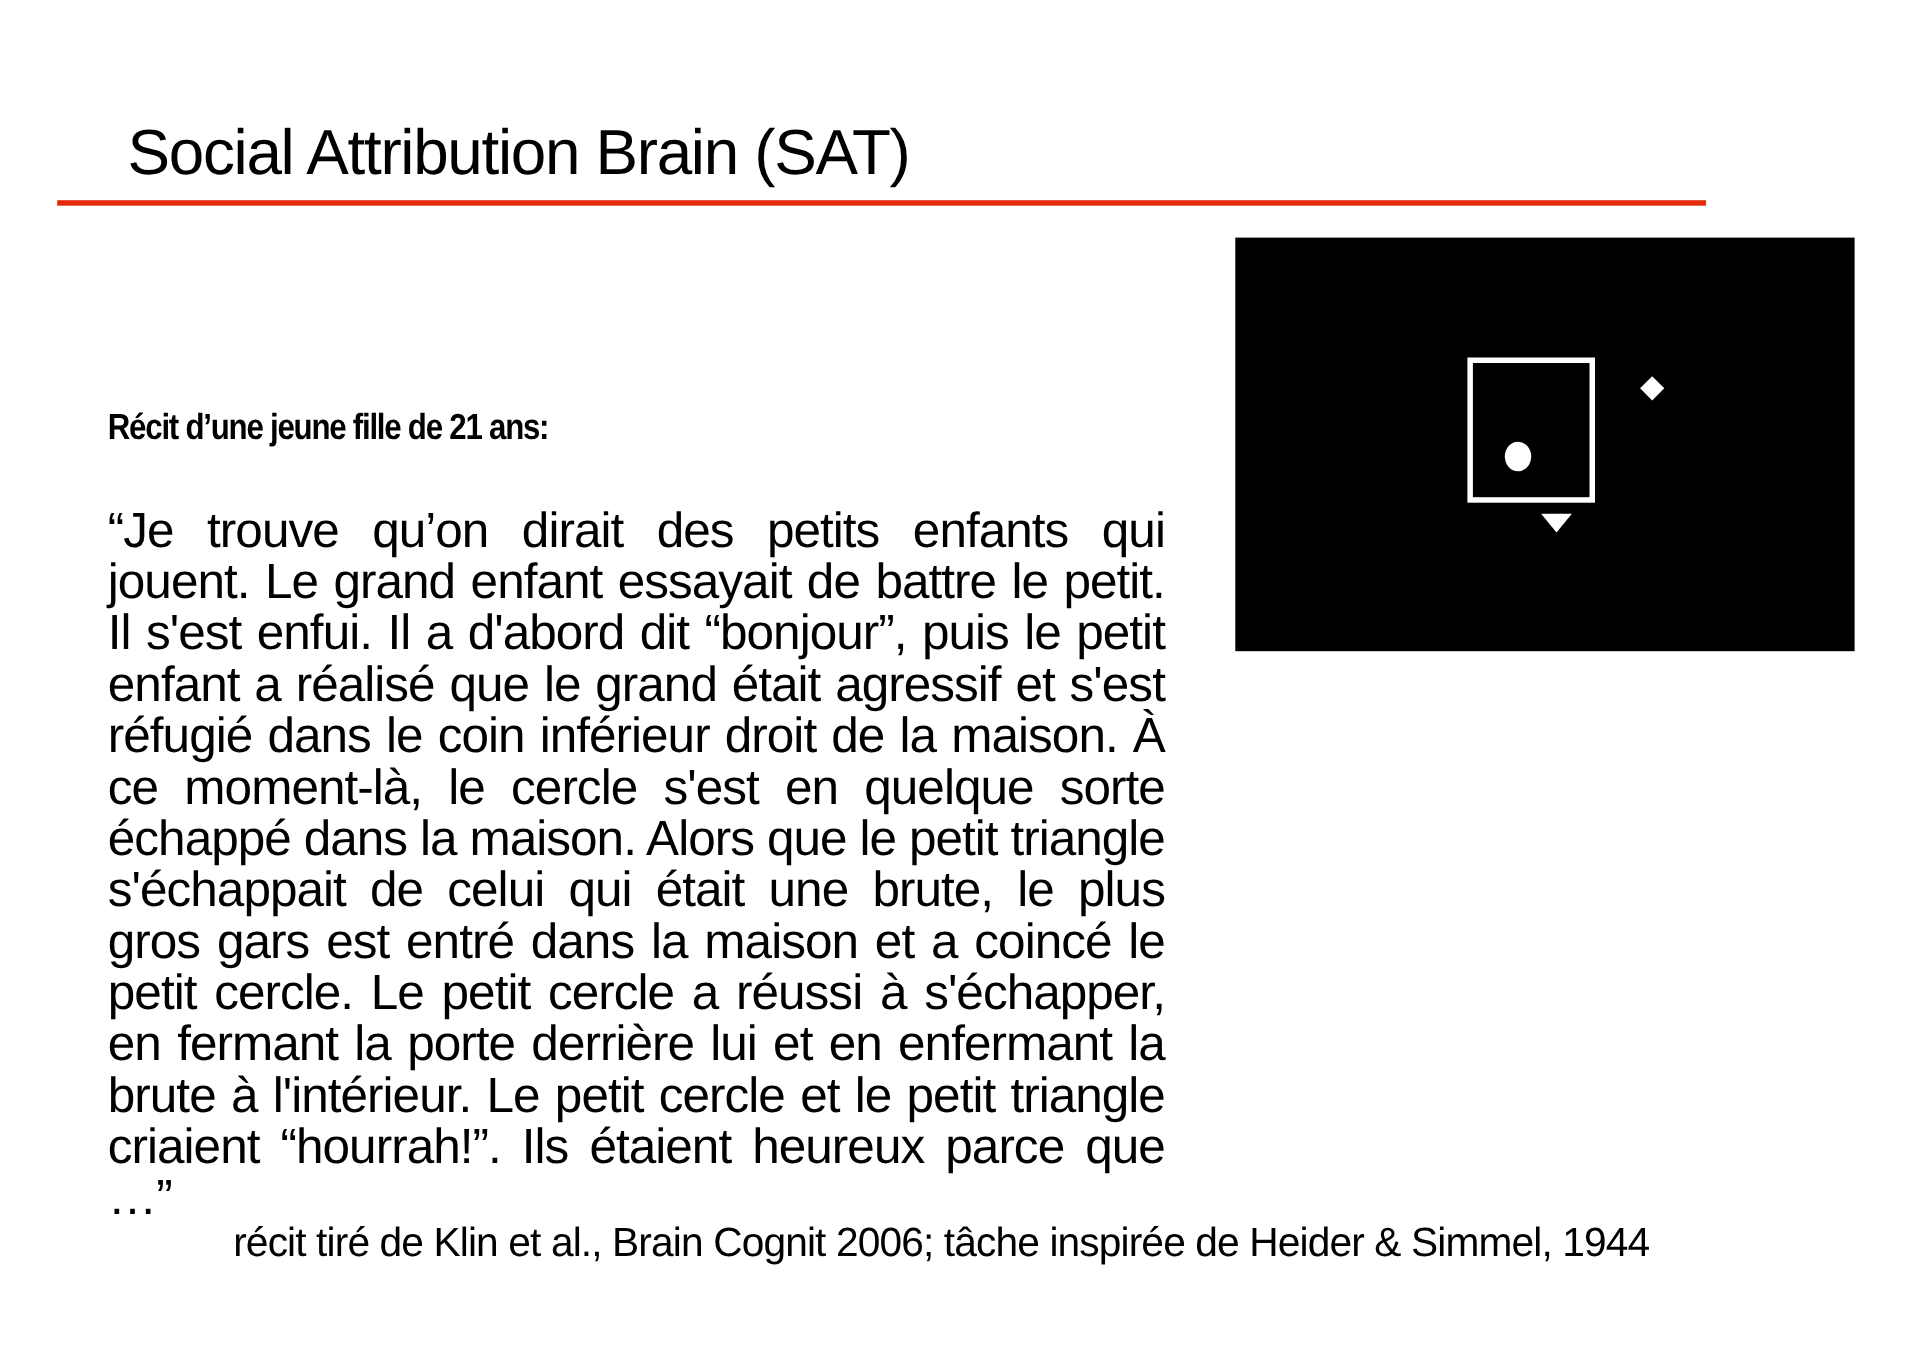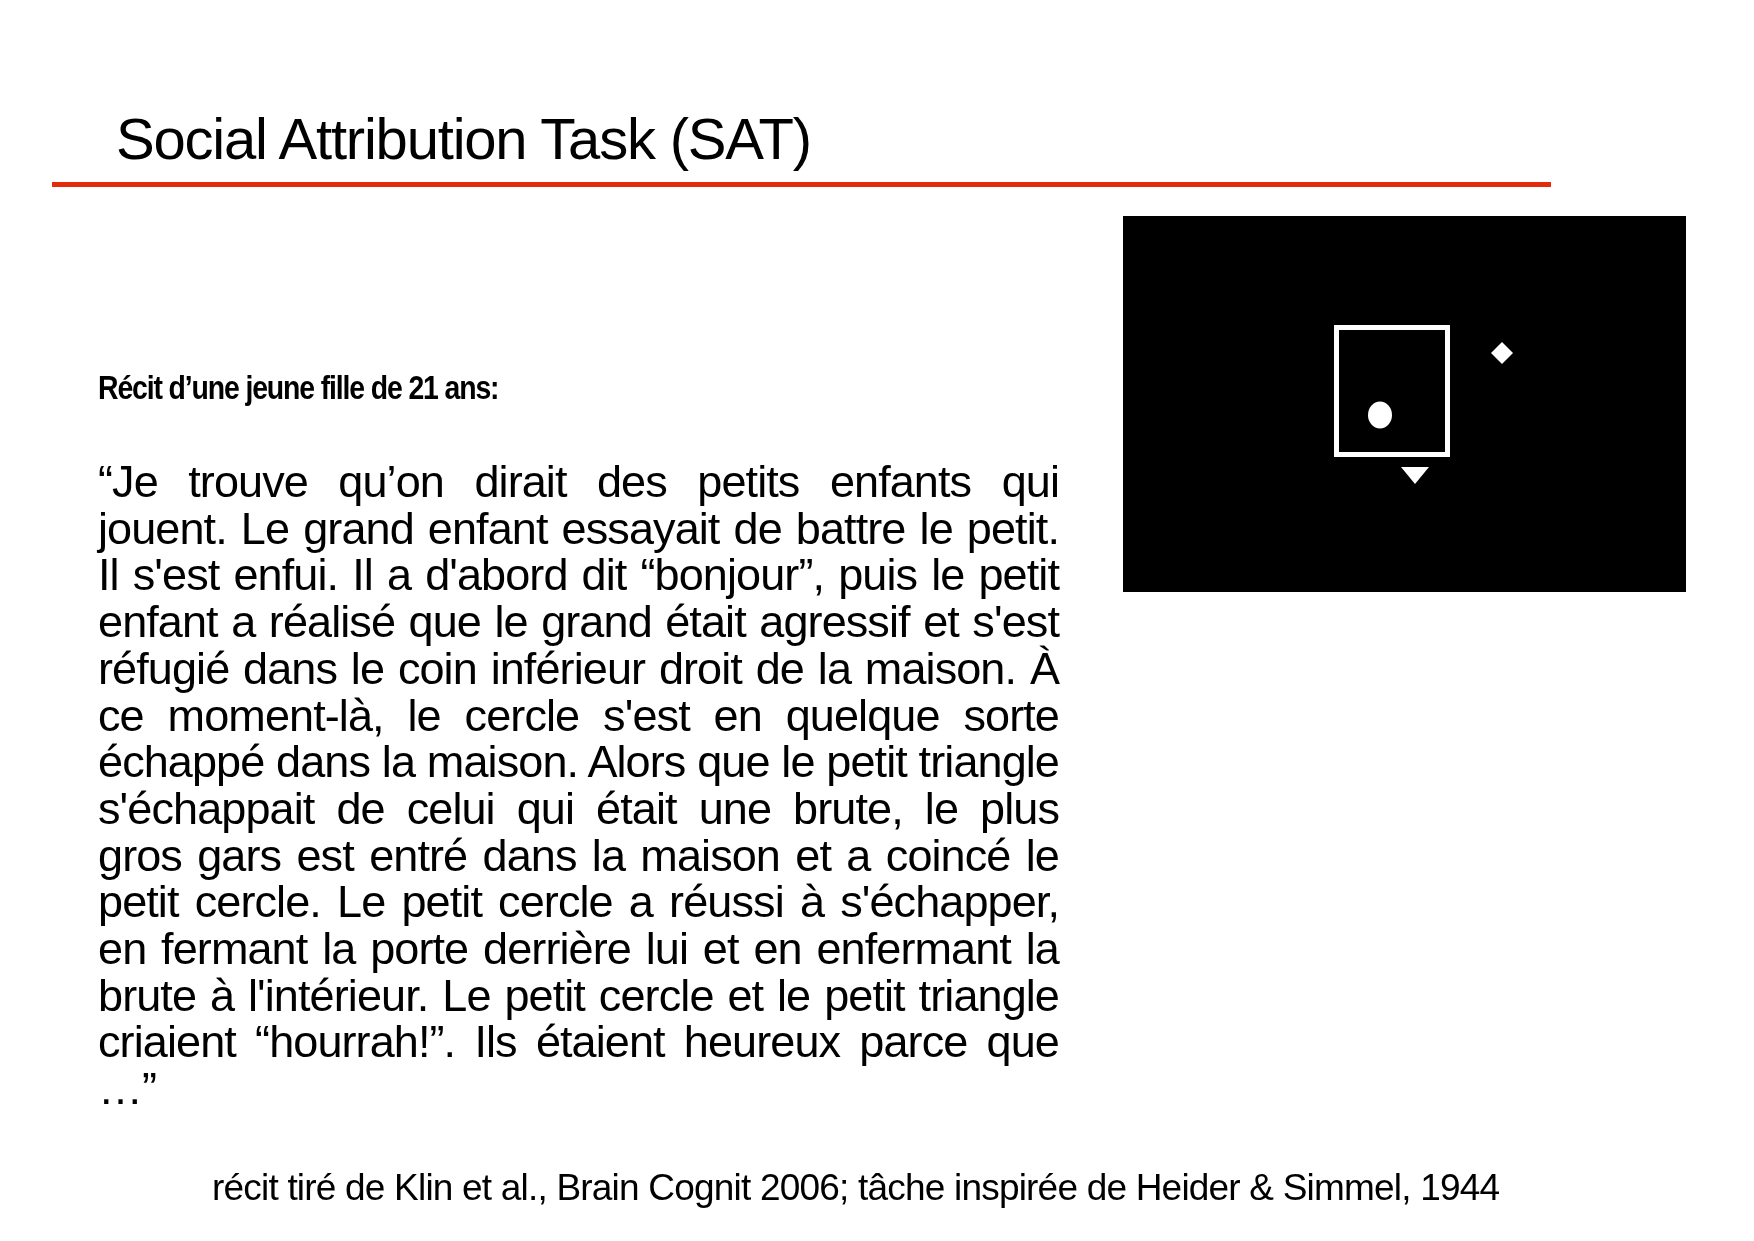--- a/index.html
+++ b/index.html
@@ -69,33 +69,33 @@
     .stimulus-frame svg {
       position: absolute;
       left: 0;
       top: 0;
       width: 563px;
       height: 376px;
     }
     .citation {
       position: absolute;
       left: 212px;
-      top: 1166px;
+      top: 1108px;
       font-size: 37px;
       letter-spacing: -0.8px;
       white-space: nowrap;
       margin: 0;
       line-height: 1.2;
       text-align: right;
     }
   </style>
 </head>
 <body>
 
-<h1 class="slide-title">Social Attribution Task (SAT)</h1>
+<h1 class="slide-title">Social Attribution Brain (SAT)</h1>
 <div class="title-rule"></div>
 
 <h2 class="subheading">Récit d’une jeune fille de 21 ans:</h2>
 
 <p class="narrative">“Je trouve qu’on dirait des petits enfants qui jouent. Le grand enfant essayait de battre le petit. Il s'est enfui. Il a d'abord dit “bonjour”, puis le petit enfant a réalisé que le grand était agressif et s'est réfugié dans le coin inférieur droit de la maison. À ce moment-là, le cercle s'est en quelque sorte échappé dans la maison. Alors que le petit triangle s'échappait de celui qui était une brute, le plus gros gars est entré dans la maison et a coincé le petit cercle. Le petit cercle a réussi à s'échapper, en fermant la porte derrière lui et en enfermant la brute à l'intérieur. Le petit cercle et le petit triangle criaient “hourrah!”. Ils étaient heureux parce que …”</p>
 
 <div class="stimulus-frame">
   <svg viewBox="0 0 563 376" xmlns="http://www.w3.org/2000/svg">
 
     <rect x="213.5" y="111.5" width="111" height="127" fill="none" stroke="#ffffff" stroke-width="5"></rect>

